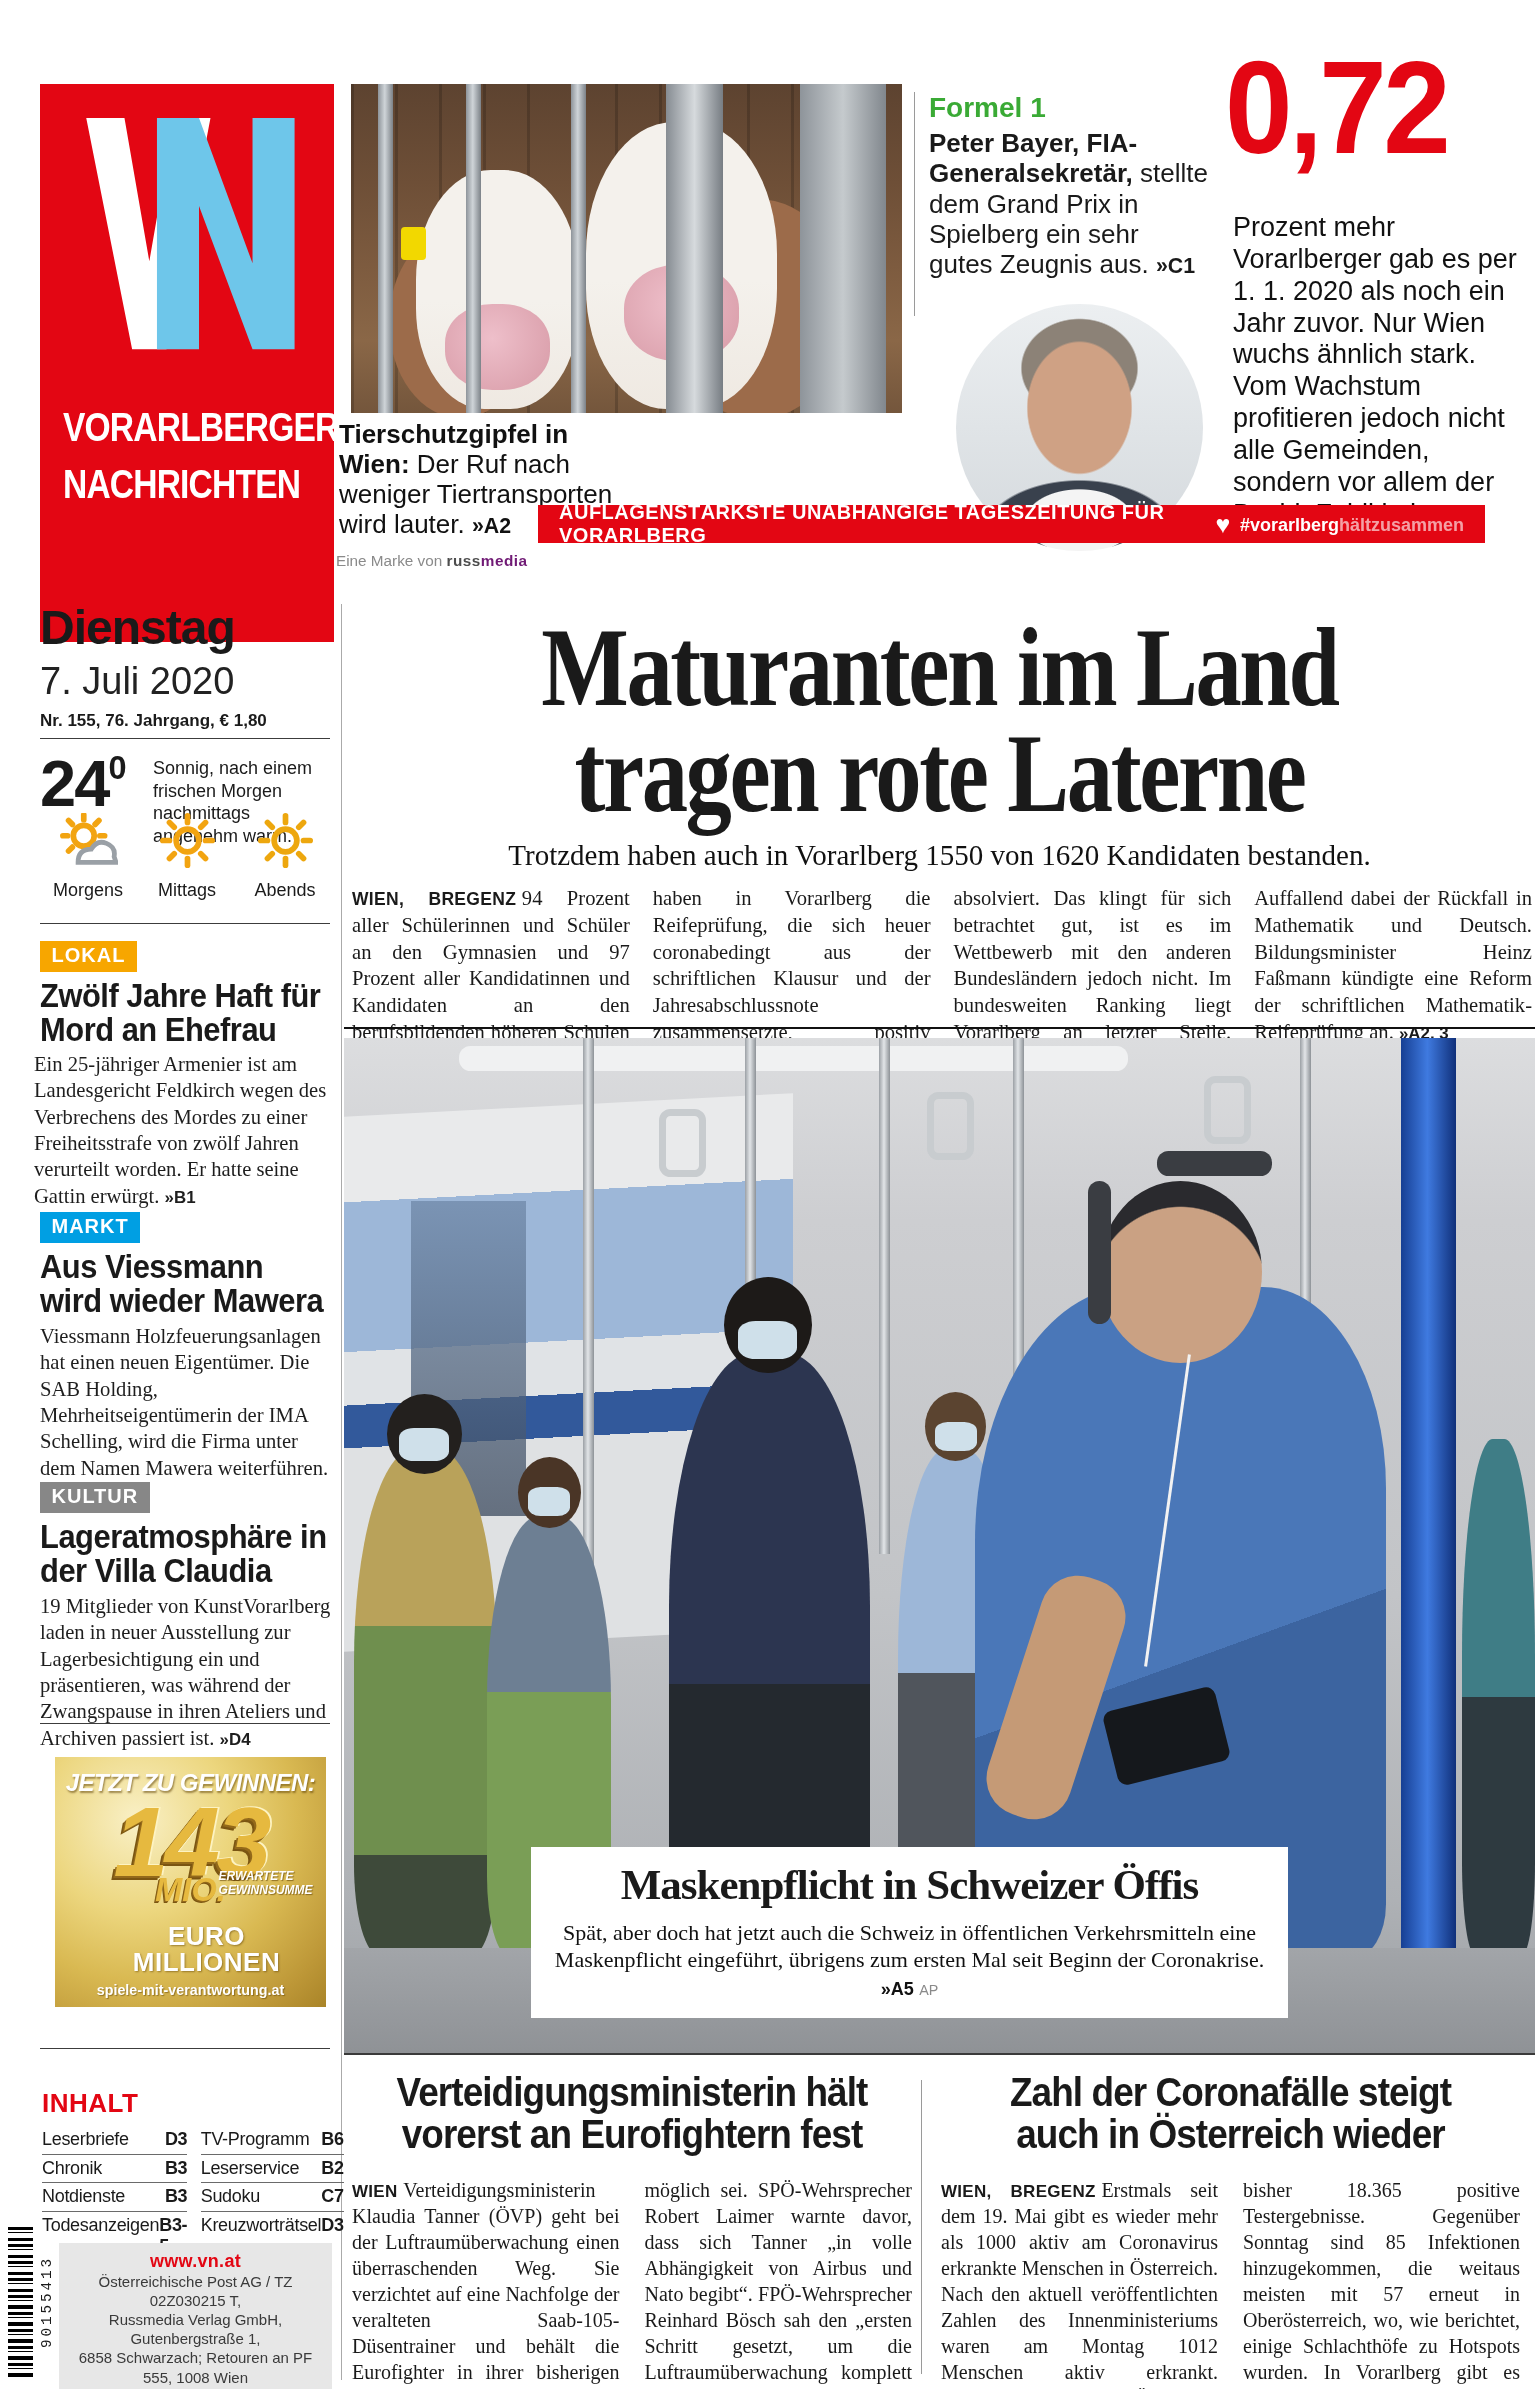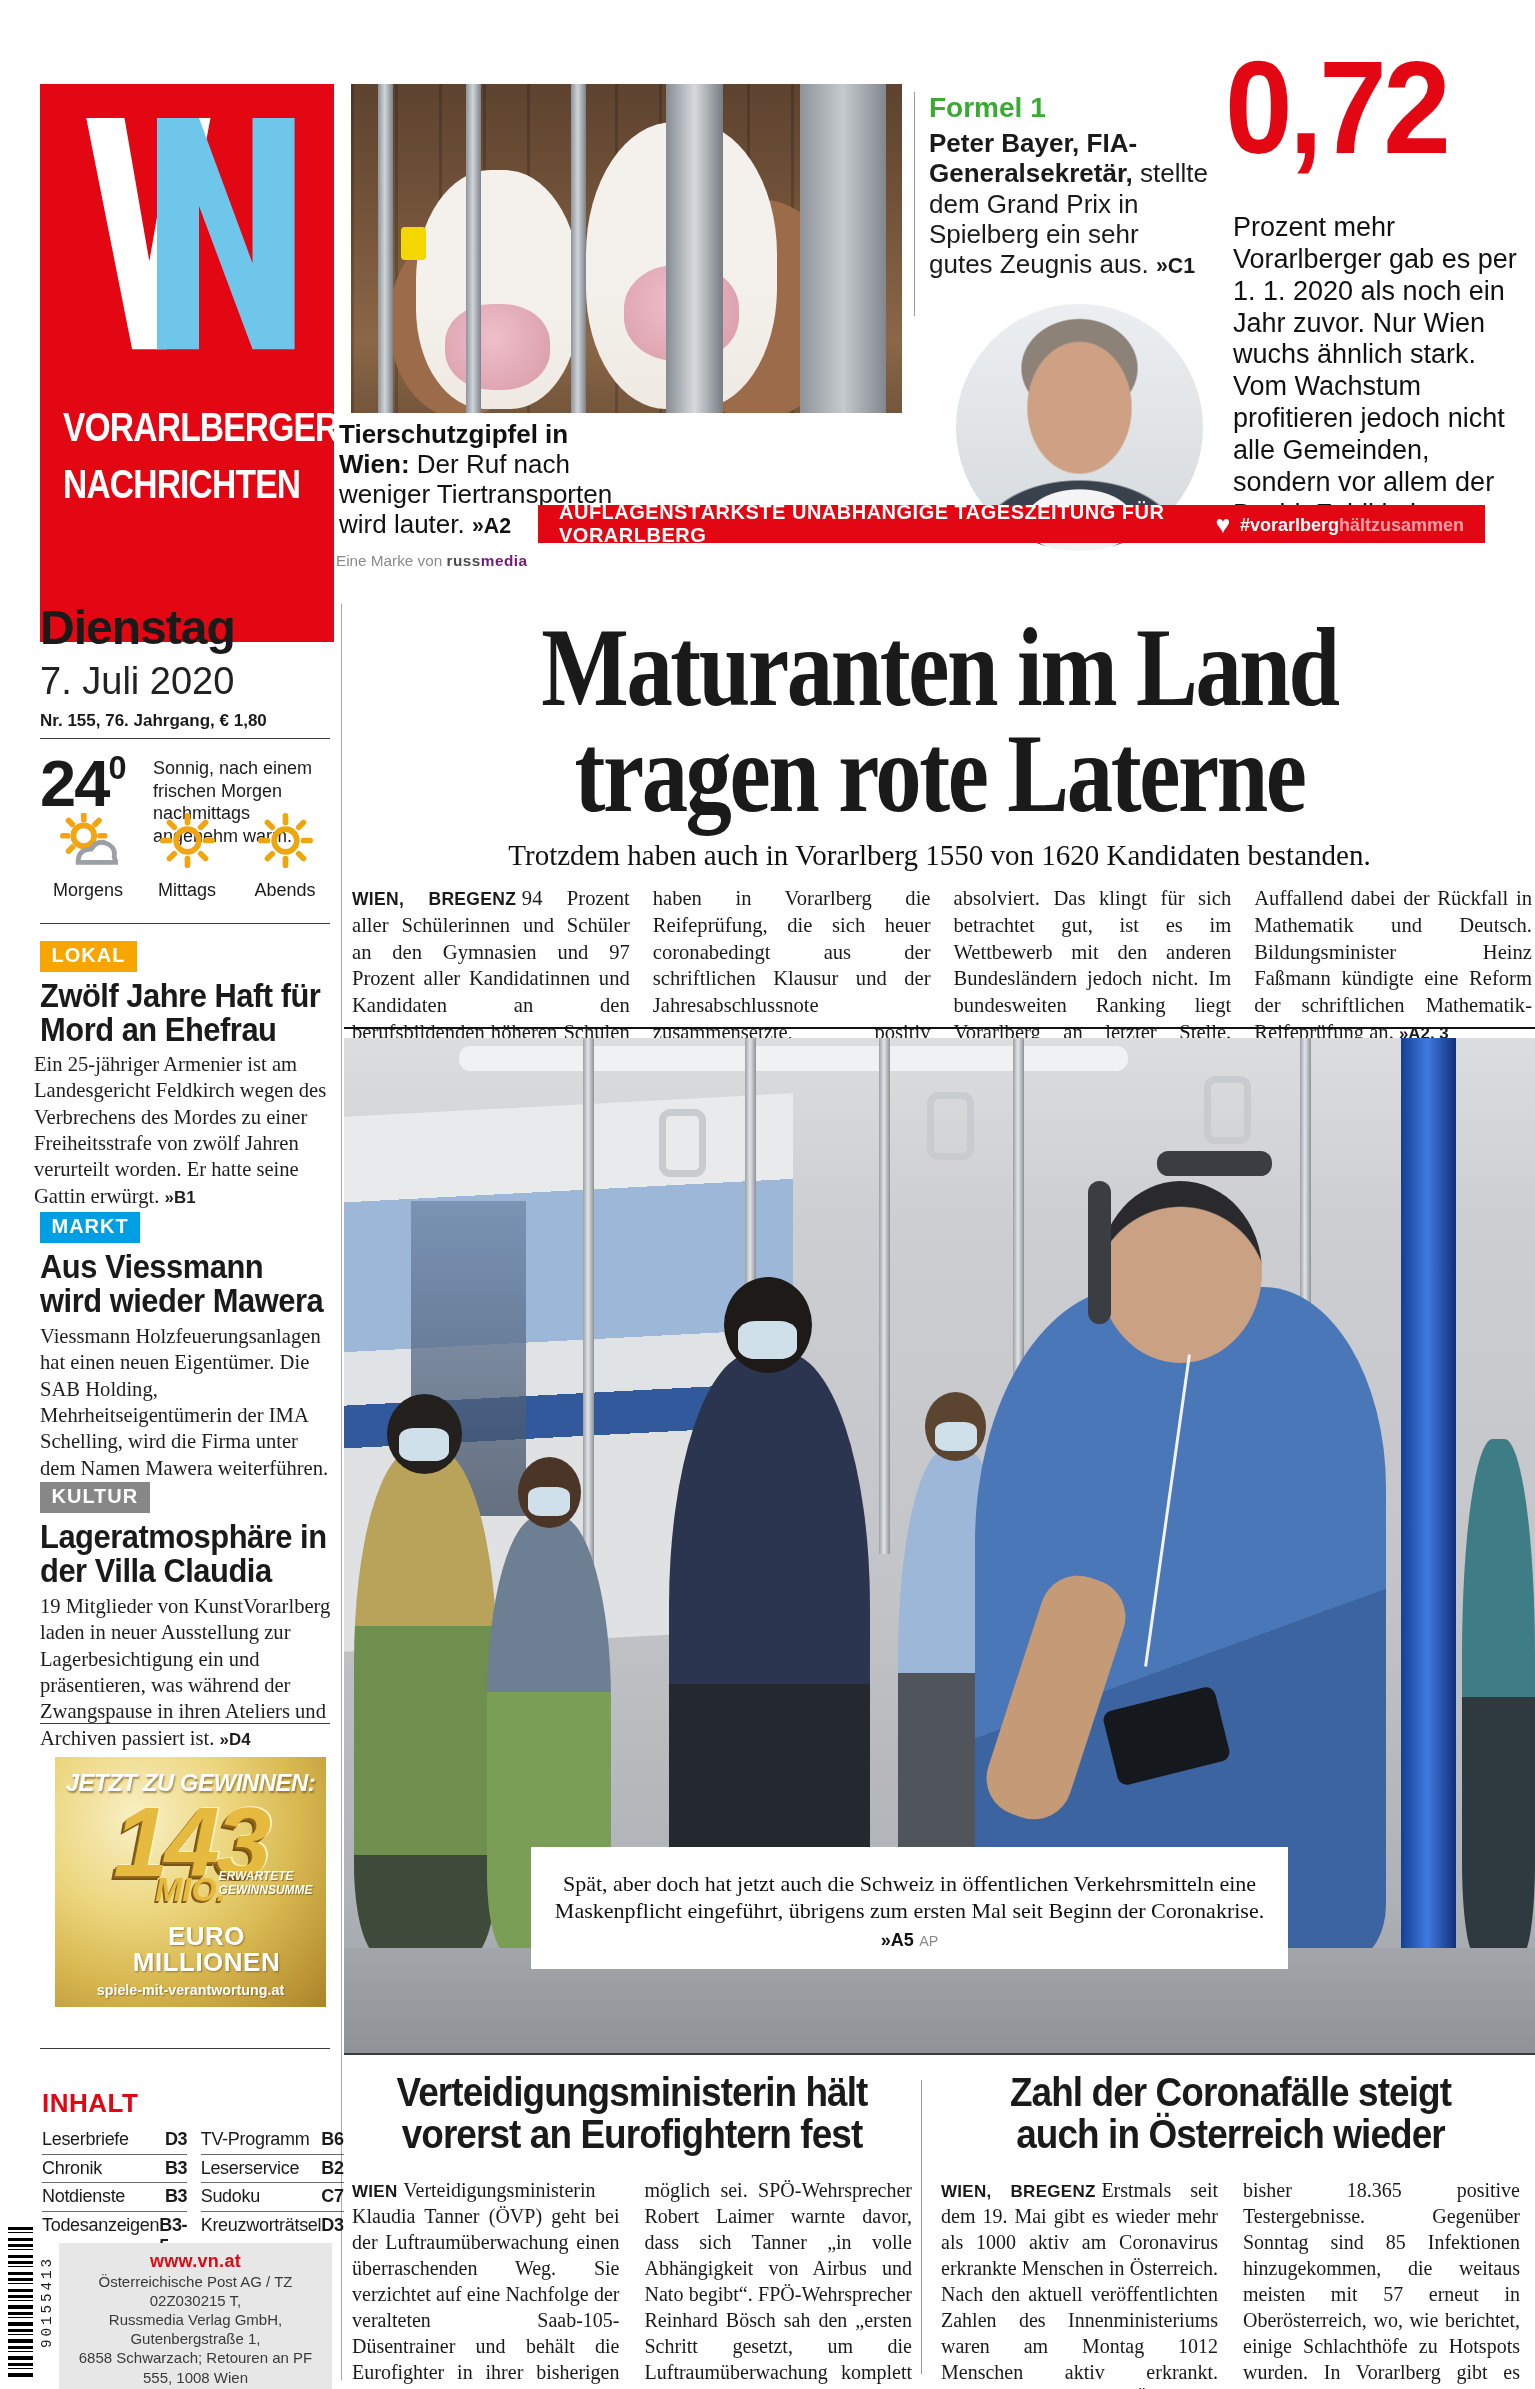--- a/index.html
+++ b/index.html
@@ -402,20 +402,21 @@
     <div class="p-el" style="left:813px;top:113px;width:115px;height:25px;border-radius:11.5px;background:#3a3d42;"></div>
     <div class="p-el" style="left:822px;top:315px;width:2.9px;height:315px;background:#f2f2f2;transform:rotate(8deg);"></div>
     <div class="p-el" style="left:765px;top:660px;width:115px;height:76px;border-radius:9.6px;background:#15181c;transform:rotate(-14deg);"></div>
     <div class="p-el" style="left:669px;top:535px;width:86px;height:249px;border-radius:38px;background:#c59a76;transform:rotate(18deg);"></div>
 
     <div class="p-el bluepole"></div>
     <div class="p-el person" style="left:1118px;top:401px;width:73px;height:516px;background:linear-gradient(180deg,#3f7d86 0 50%,#2e3a40 50% 100%);"></div>
     <div class="p-el floor"></div>
 
     <div class="p-el caption" style="left:187px;top:809px;">
+      <h2>Maskenpflicht in Schweizer Öffis</h2>
       <p><span>Spät, aber doch hat jetzt auch die Schweiz in öffentlichen Verkehrsmitteln eine Maskenpflicht eingeführt, übrigens zum ersten Mal seit Beginn der Coronakrise. </span><span class="ref">»A5</span> <span class="credit">AP</span></p>
     </div>
   </div>
 
   <div class="abs bart" style="left:352px;width:560px;">
     <div class="bhead">
       <div>Verteidigungsministerin hält</div>
       <div>vorerst an Eurofightern fest</div>
     </div>
     <div class="bcols">

